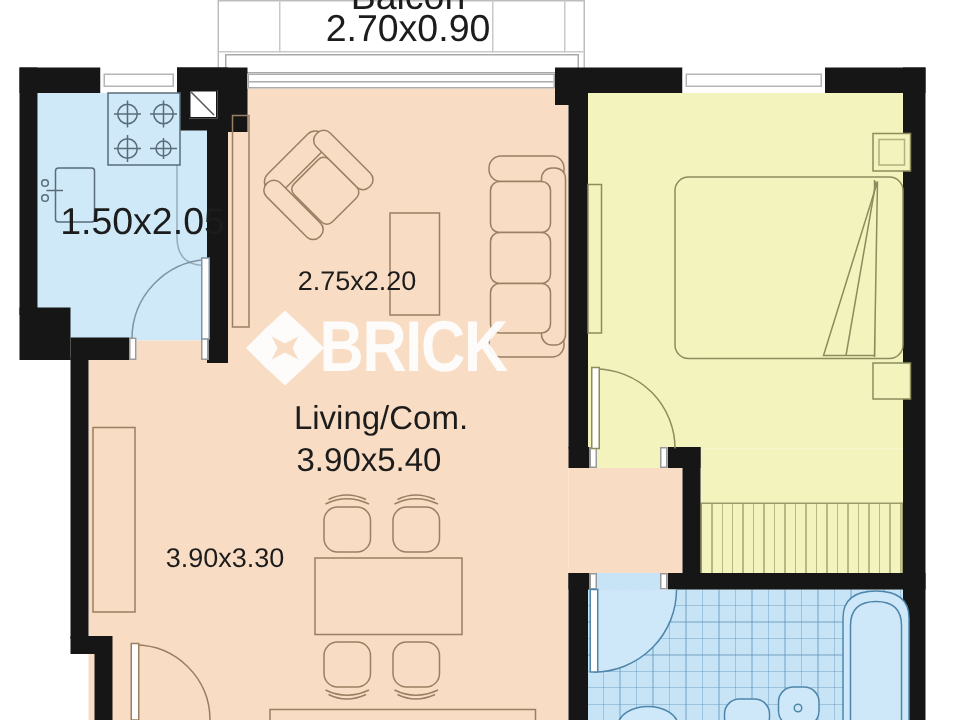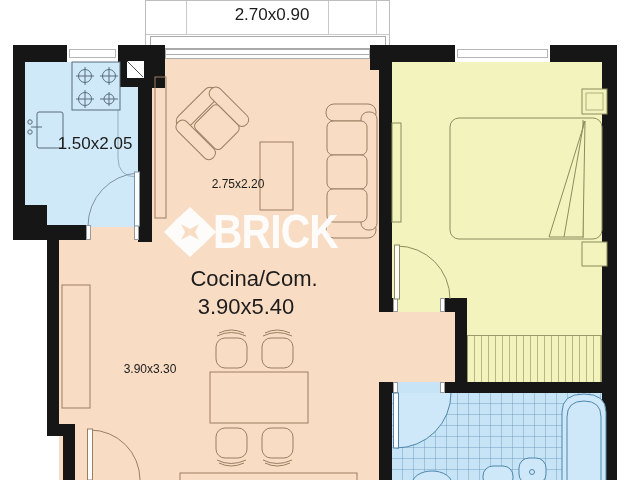--- a/index.html
+++ b/index.html
@@ -3,23 +3,23 @@
 <meta charset="utf-8">
 <style>
   html,body{margin:0;padding:0;background:#fff;}
   .plan{position:relative;width:640px;height:480px;background:#ffffff;overflow:hidden;
         font-family:"Liberation Sans",sans-serif;color:#1f1f1f;}
   .floor{position:absolute;}
   .wall{position:absolute;background:#161616;}
   .jamb{position:absolute;background:#ffffff;border:1px solid #9a9a9a;box-sizing:border-box;}
   .lbl{position:absolute;transform:translateX(-50%);white-space:nowrap;
        font-family:"Liberation Sans",sans-serif;color:#1c1c1c;}
-  .lbl-21{font-size:17px;text-align:right;}
+  .lbl-21{font-size:25px;text-align:right;}
   .lbl-22{font-size:22px;}
-  .lbl-18{font-size:12px;}
+  .lbl-18{font-size:18px;}
   .balcony{position:absolute;left:145px;top:0;width:245px;height:48px;background:#ffffff;
            border:1px solid #bdbdbd;box-sizing:border-box;}
   .bgrid-v{position:absolute;top:0;width:1px;height:34px;background:#c9c9c9;}
   .bgrid-h{position:absolute;left:0;top:33px;width:100%;height:1px;background:#c9c9c9;}
   .railing{position:absolute;left:150px;top:36px;width:236px;height:13px;background:#fff;
            border:1px solid #a9a9a9;box-sizing:border-box;}
   .slider{position:absolute;left:165px;top:49px;width:205px;height:10px;background:#fff;
           border:1px solid #ababab;box-sizing:border-box;}
   .slider::after{content:"";position:absolute;left:0;top:4px;width:100%;height:1px;background:#ababab;}
   .window{position:absolute;background:#ffffff;}
@@ -213,17 +213,17 @@
         <path d="M54,27 L40,13 L33,27 L40,41 Z"></path>
       </g>
     </svg>
     <div class="wm-text">BRICK</div>
   </div>
 
   <div class="lbl lbl-21" style="left:272px;top:-16px">Balcón</div>
   <div class="lbl lbl-21" style="left:272px;top:5px">2.70x0.90</div>
   <div class="lbl lbl-21" style="left:95px;top:134px">1.50x2.05</div>
   <div class="lbl lbl-18" style="left:238px;top:177px">2.75x2.20</div>
-  <div class="lbl lbl-22" style="left:254px;top:266px">Cocina/Com.</div>
+  <div class="lbl lbl-22" style="left:254px;top:266px">Living/Com.</div>
   <div class="lbl lbl-22" style="left:246px;top:294px">3.90x5.40</div>
   <div class="lbl lbl-18" style="left:150px;top:362px">3.90x3.30</div>
 
 </div>
 
 </body></html>

